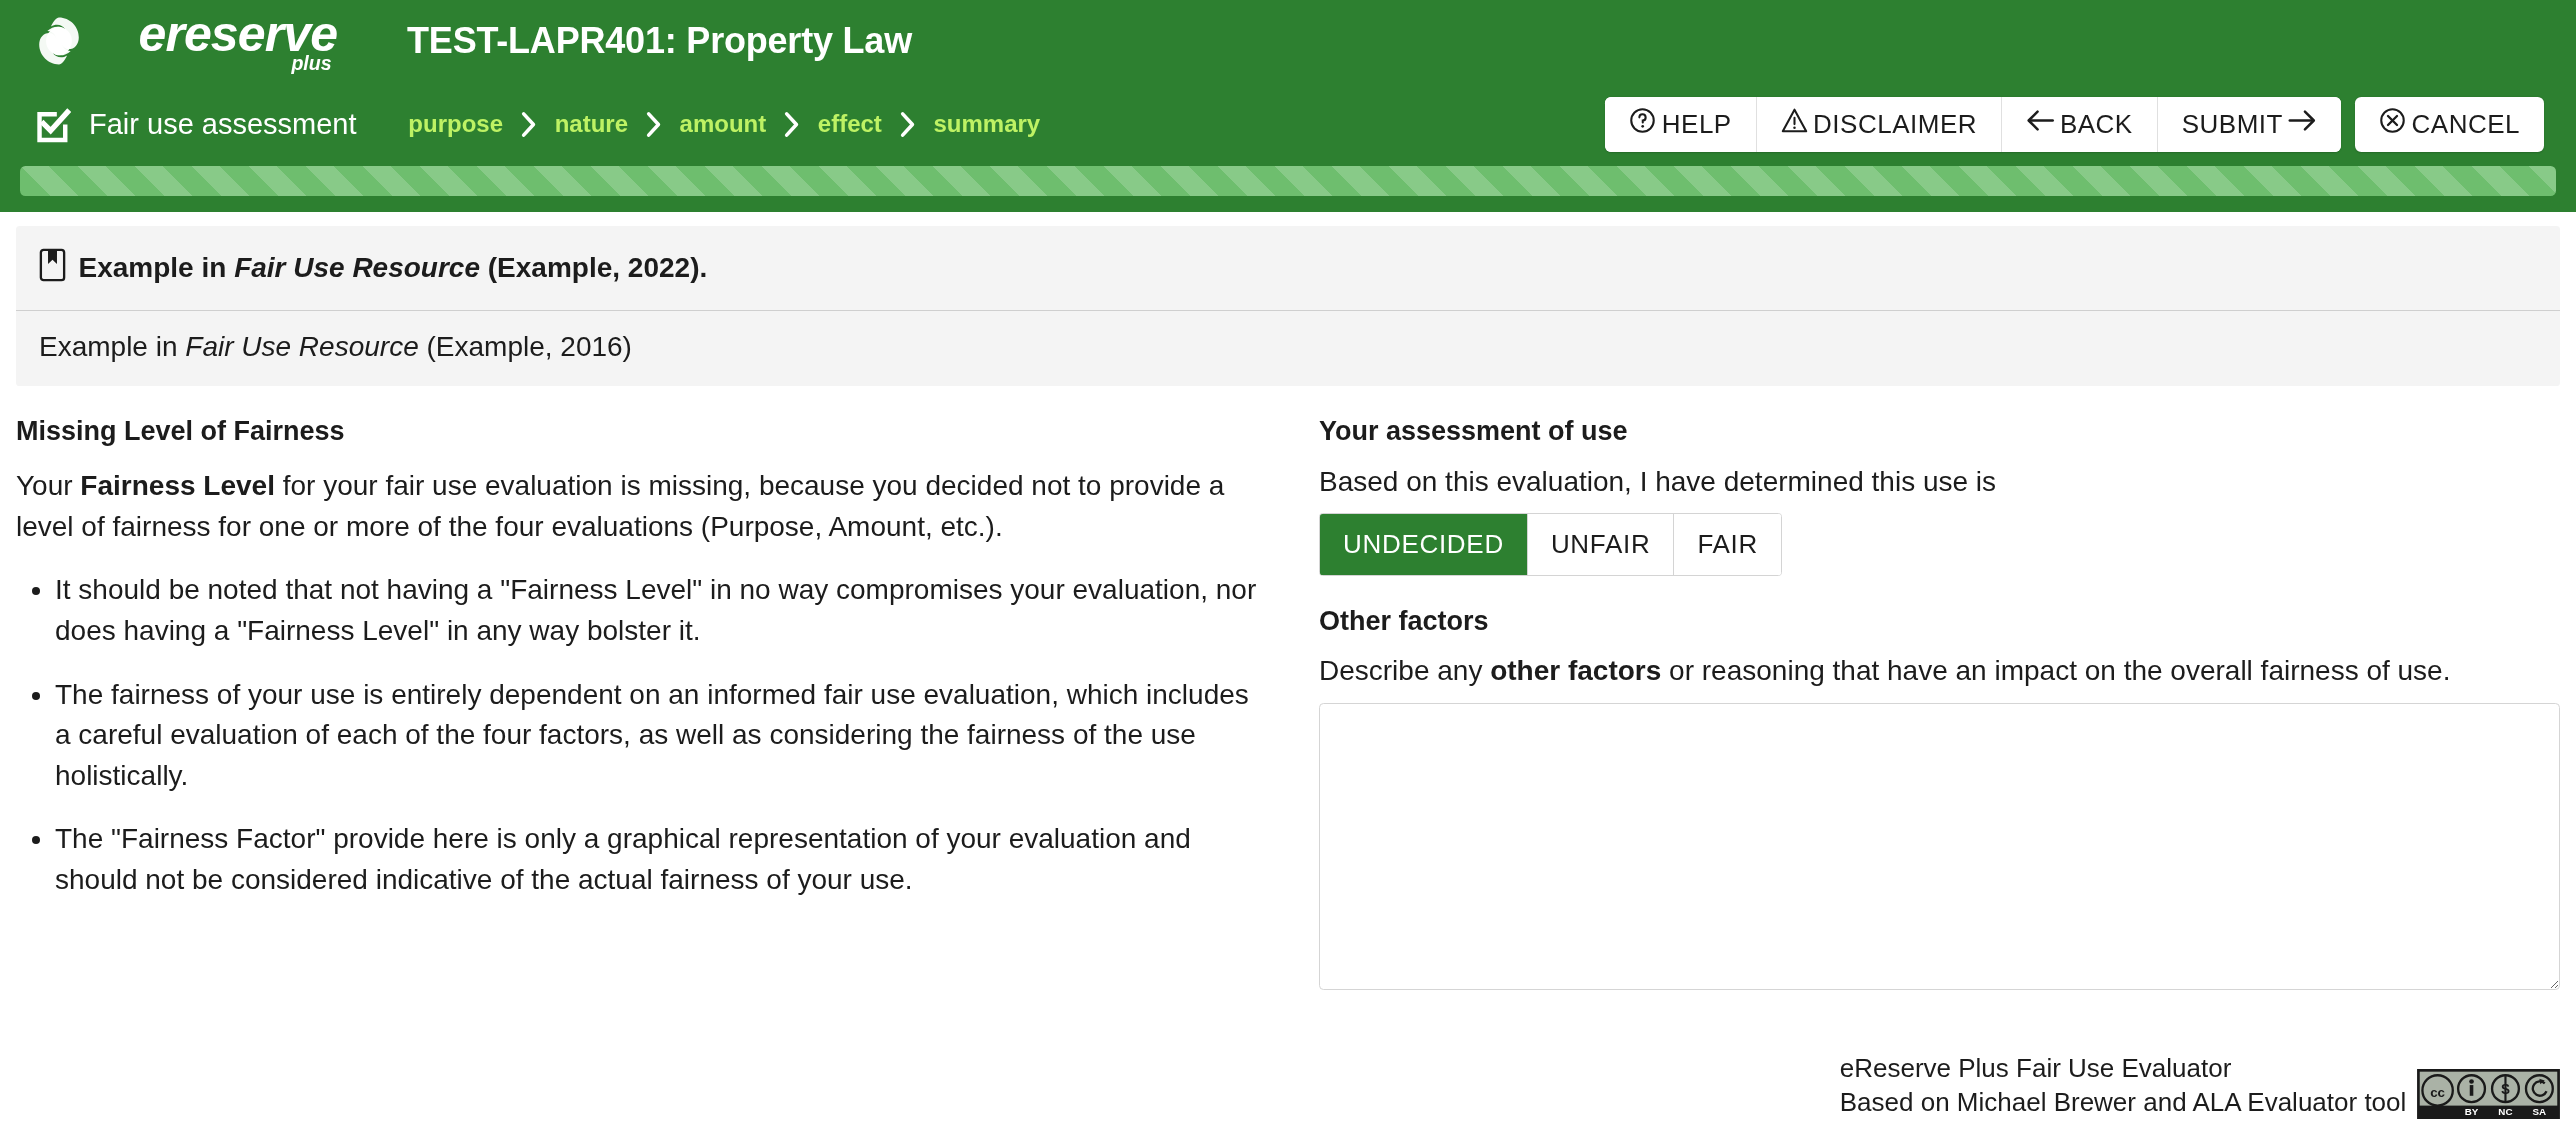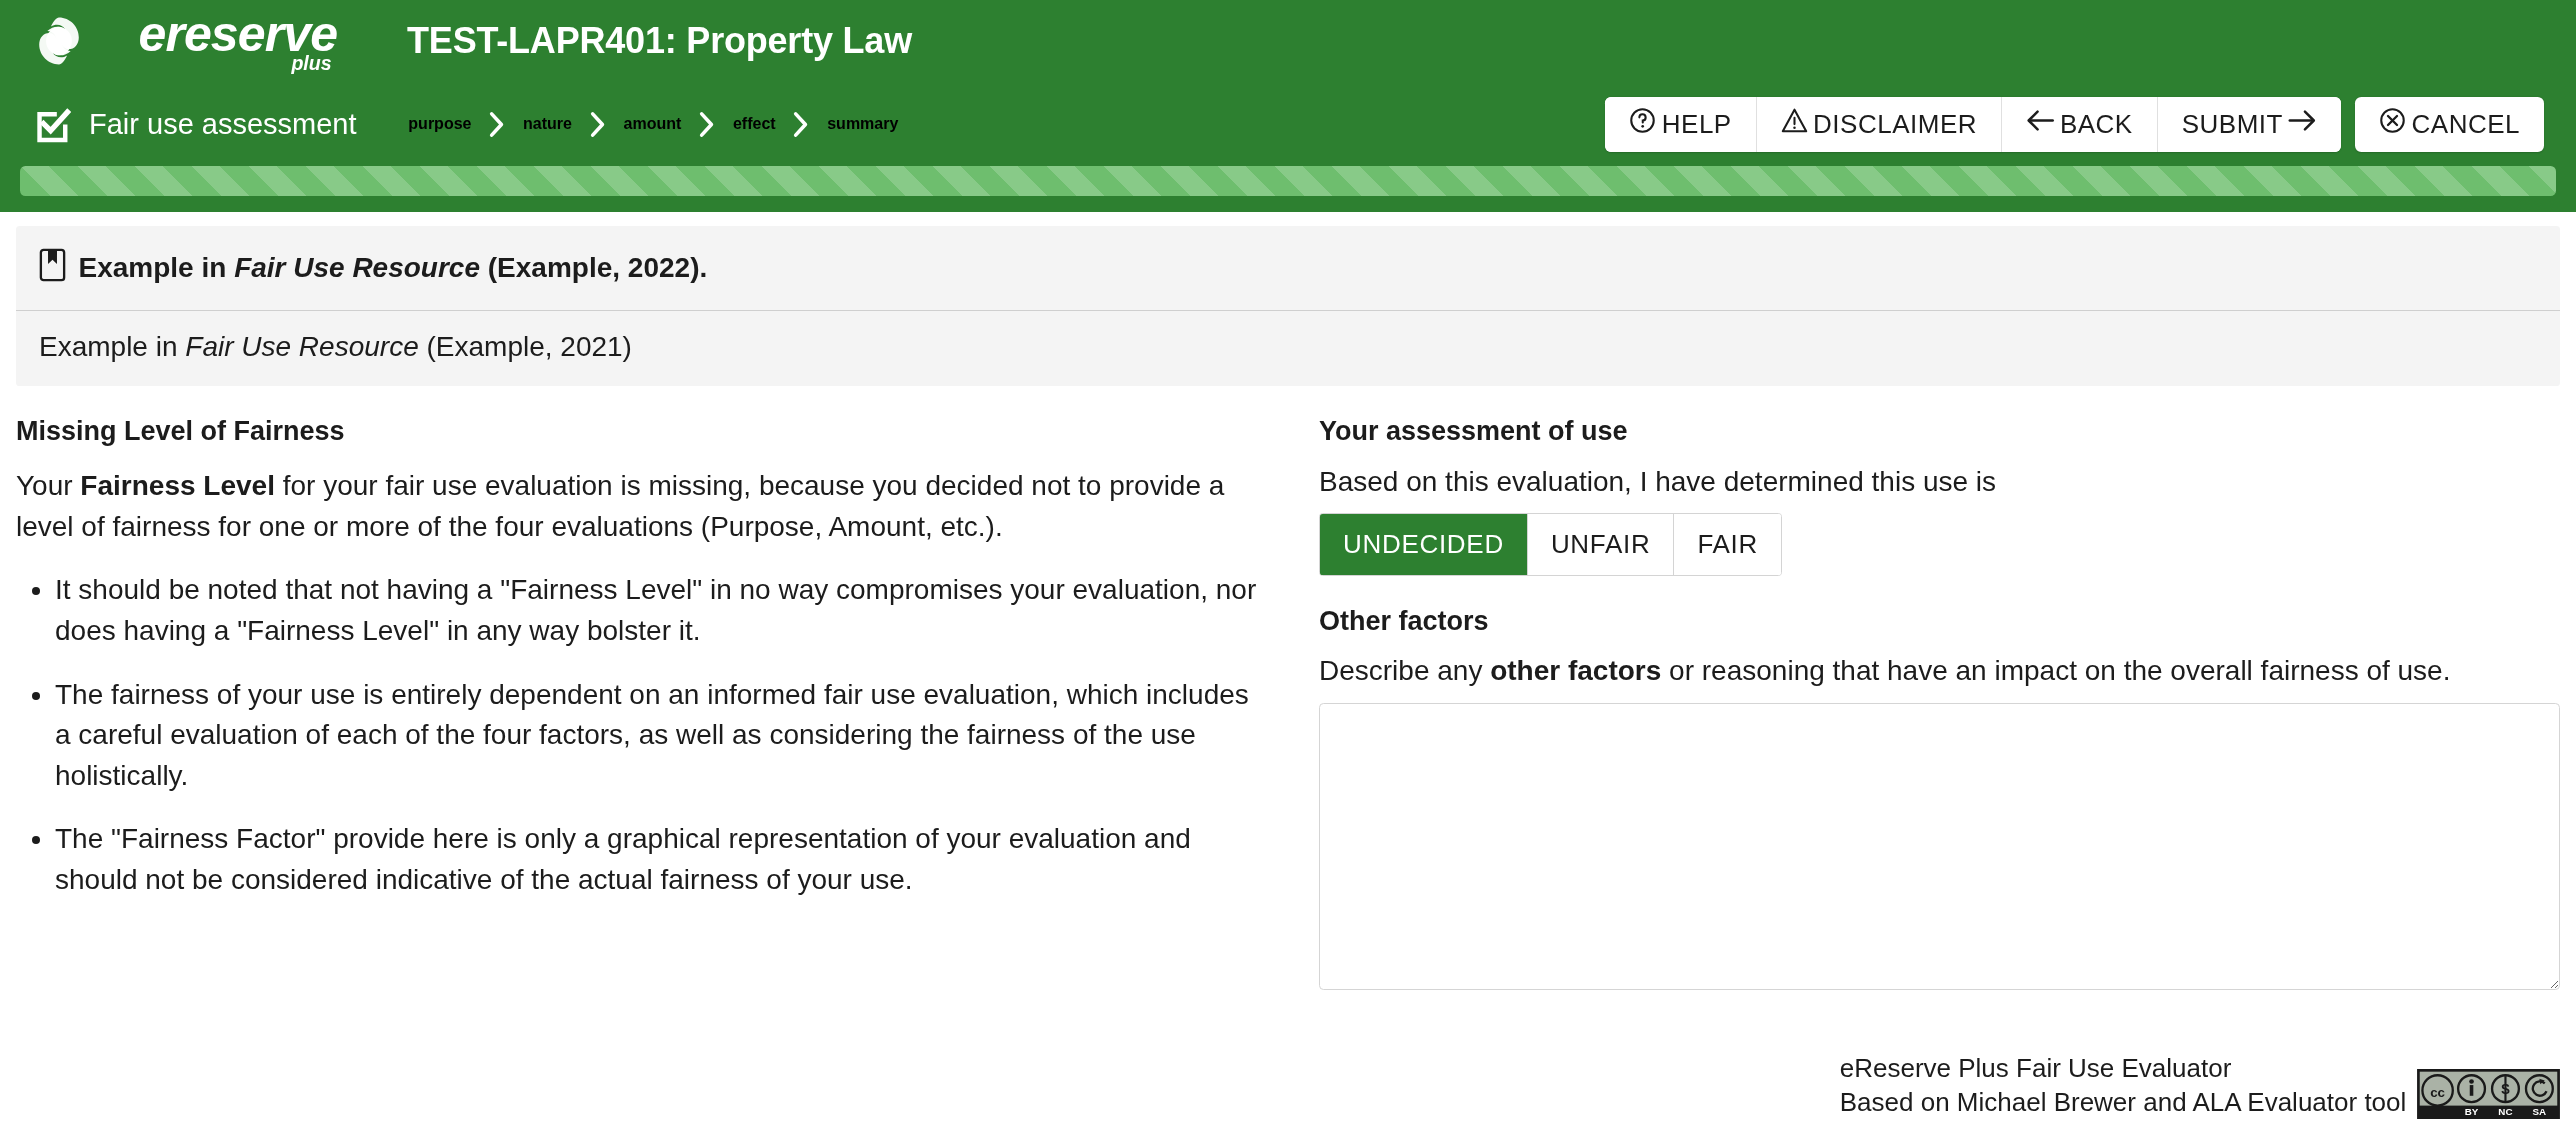--- a/index.html
+++ b/index.html
@@ -70,23 +70,23 @@
     font-weight: 400;
     white-space: nowrap;
   }
   .crumbs {
     display: flex;
     align-items: center;
     margin-left: 50px;
     gap: 0px;
   }
   .crumb {
-    font-size: 16px;
-    font-weight: 700;
-    color: #000000;
+    font-size: 24px;
+    font-weight: 700;
+    color: #bef264;
     white-space: nowrap;
     padding: 3.6px 1.8px;
   }
   .crumb-sep {
     margin: 0 16px;
     display: inline-flex;
     align-items: center;
   }
 
   .header-actions {
@@ -407,21 +407,21 @@
 <div class="citation-card">
   <div class="citation-head">
     <span class="bookmark-icon">
       <svg width="27" height="34" viewBox="0 0 30 38">
         <rect x="2" y="2" width="26" height="34" rx="3" stroke="#1c1c1c" stroke-width="2.6" fill="none"></rect>
         <path d="M10 2 h10 v16 l-5 -5 l-5 5 Z" fill="#1c1c1c"></path>
       </svg>
     </span>
     <span><span>Example in </span><span class="ital">Fair Use Resource</span><span> (Example, 2022).</span></span>
   </div>
-  <div class="citation-body"><span>Example in </span><span class="ital">Fair Use Resource</span><span> (Example, 2021)</span></div>
+  <div class="citation-body"><span>Example in </span><span class="ital">Fair Use Resource</span><span> (Example, 2016)</span></div>
 </div>
 
 <div class="main">
 
   <div class="col-left">
     <h2 class="section-title">Missing Level of Fairness</h2>
     <p class="body-text"><span>Your </span><b>Fairness Level</b><span> for your fair use evaluation is missing, because you decided not to provide a level of fairness for one or more of the four evaluations (Purpose, Amount, etc.).</span></p>
     <ul class="bullets">
       <li>It should be noted that not having a "Fairness Level" in no way compromises your evaluation, nor does having a "Fairness Level" in any way bolster it.</li>
       <li>The fairness of your use is entirely dependent on an informed fair use evaluation, which includes a careful evaluation of each of the four factors, as well as considering the fairness of the use holistically.</li>

